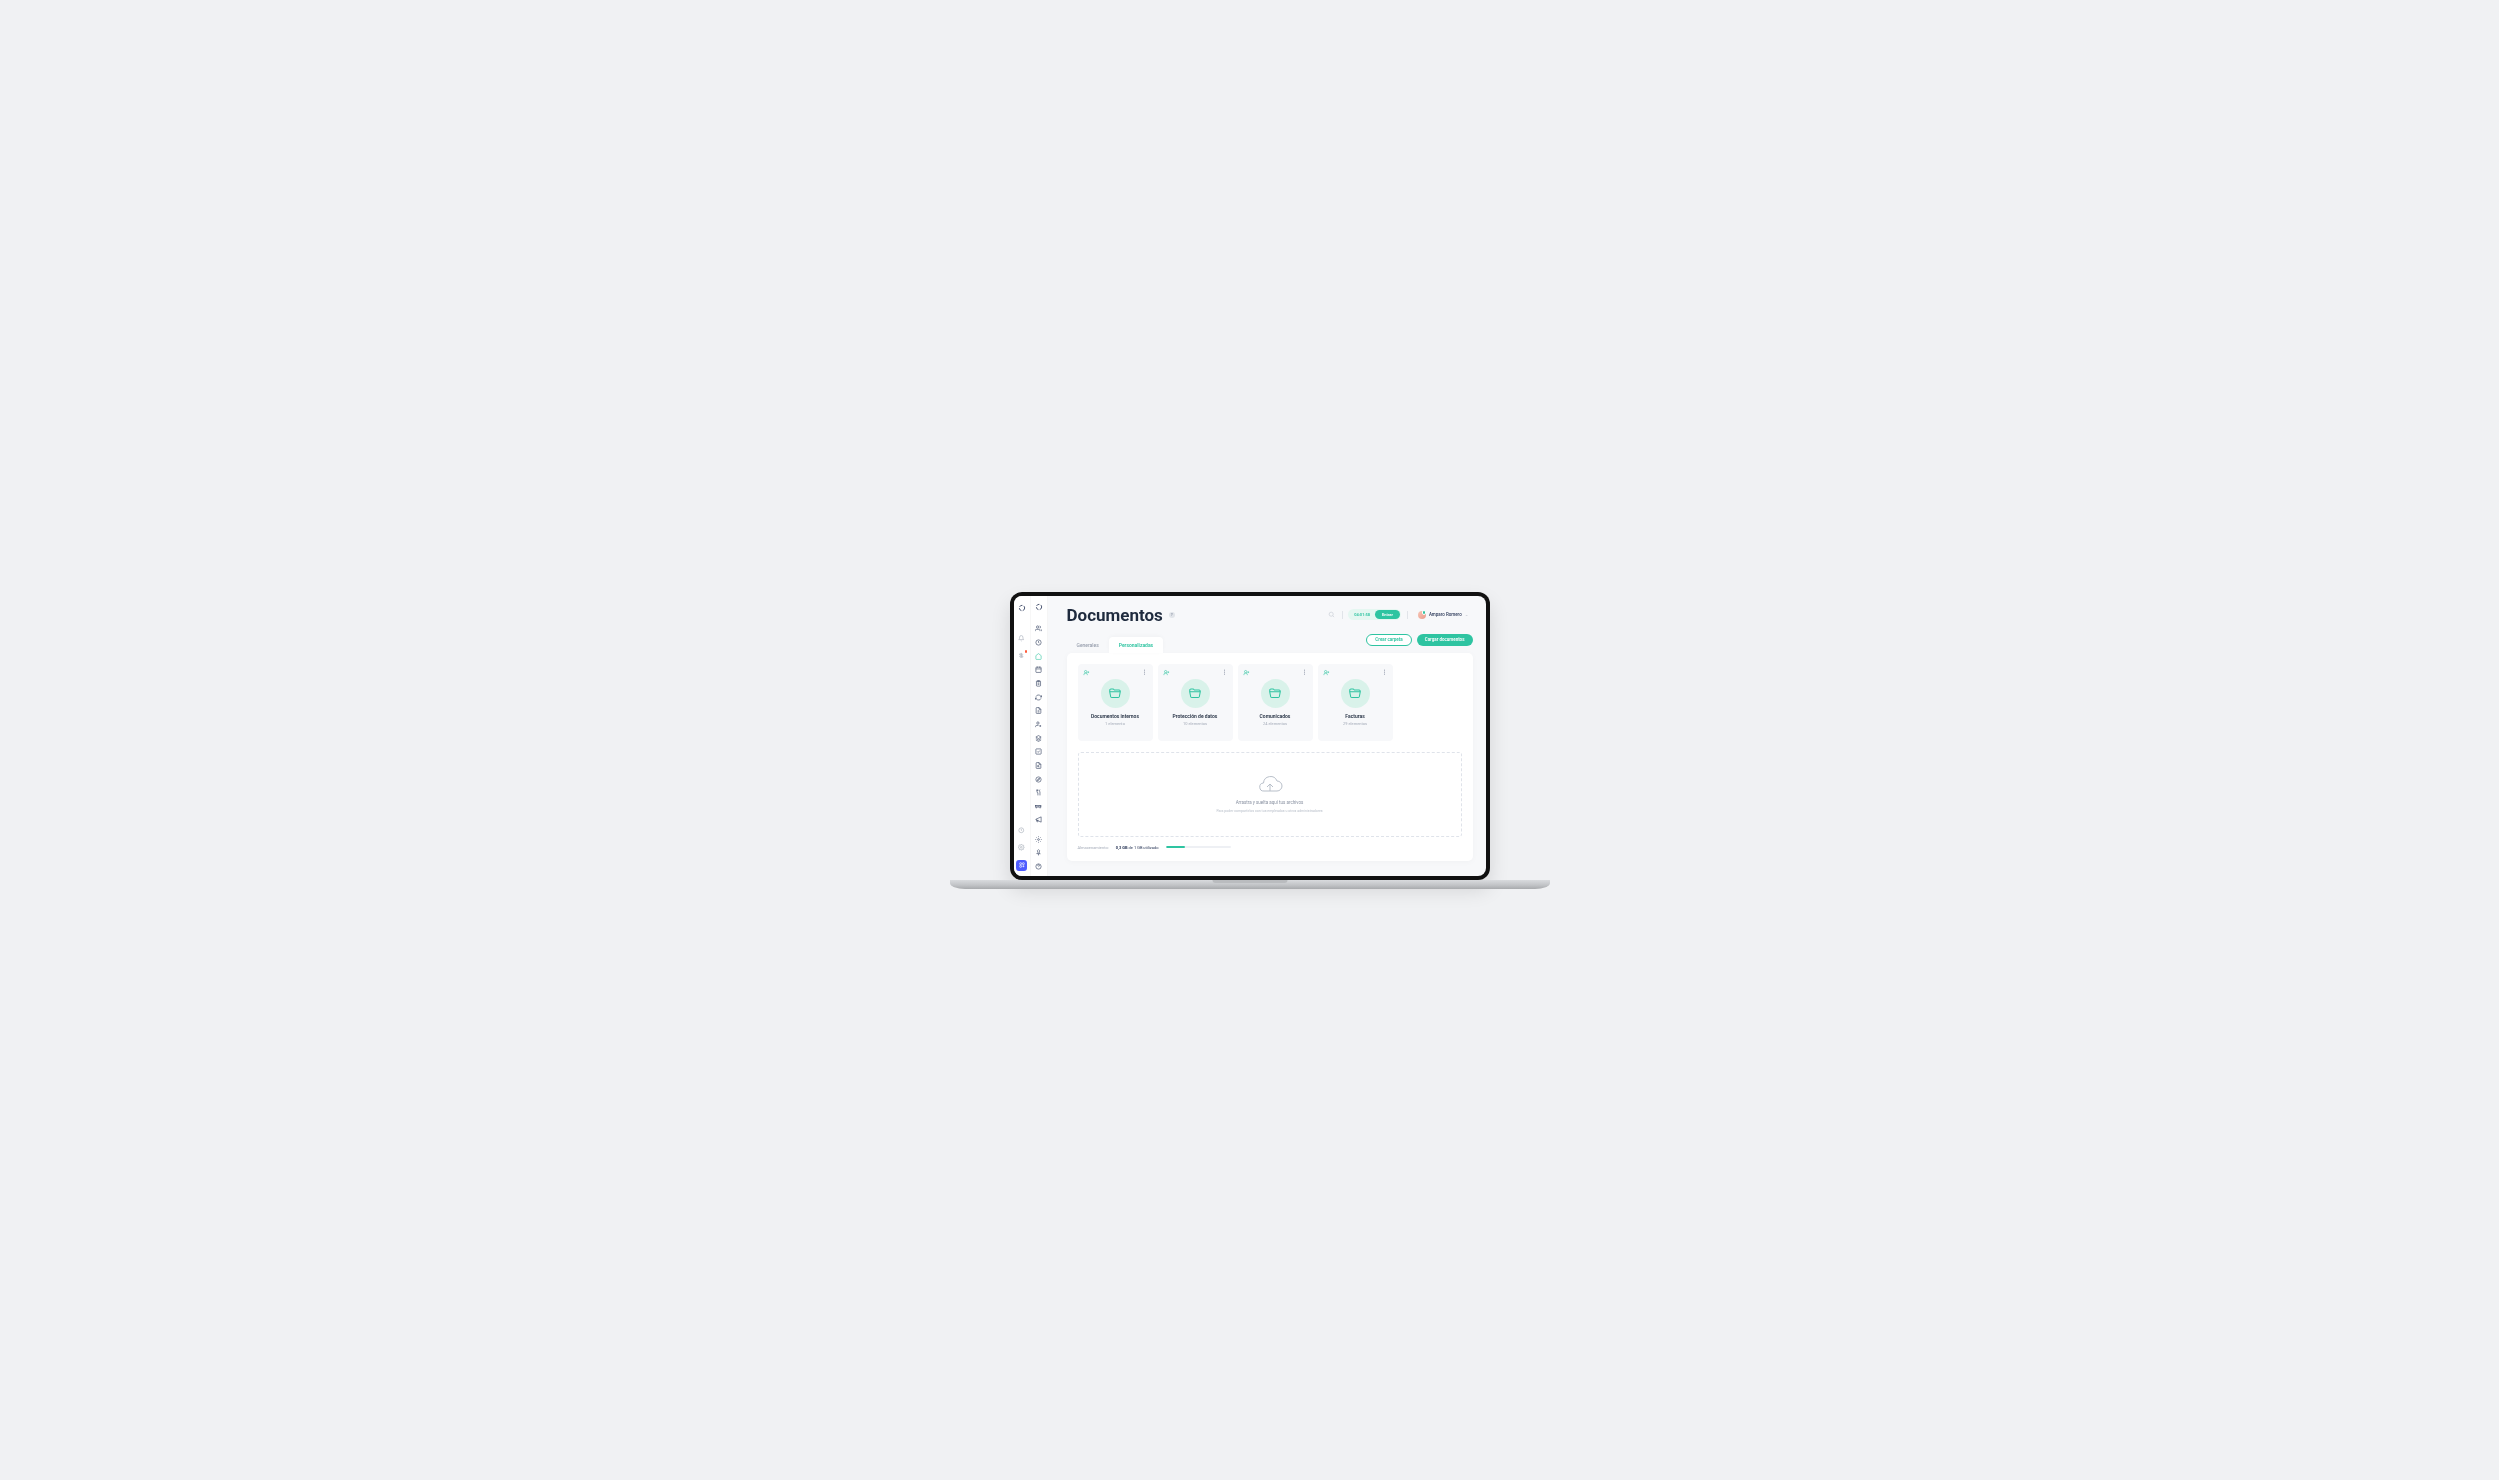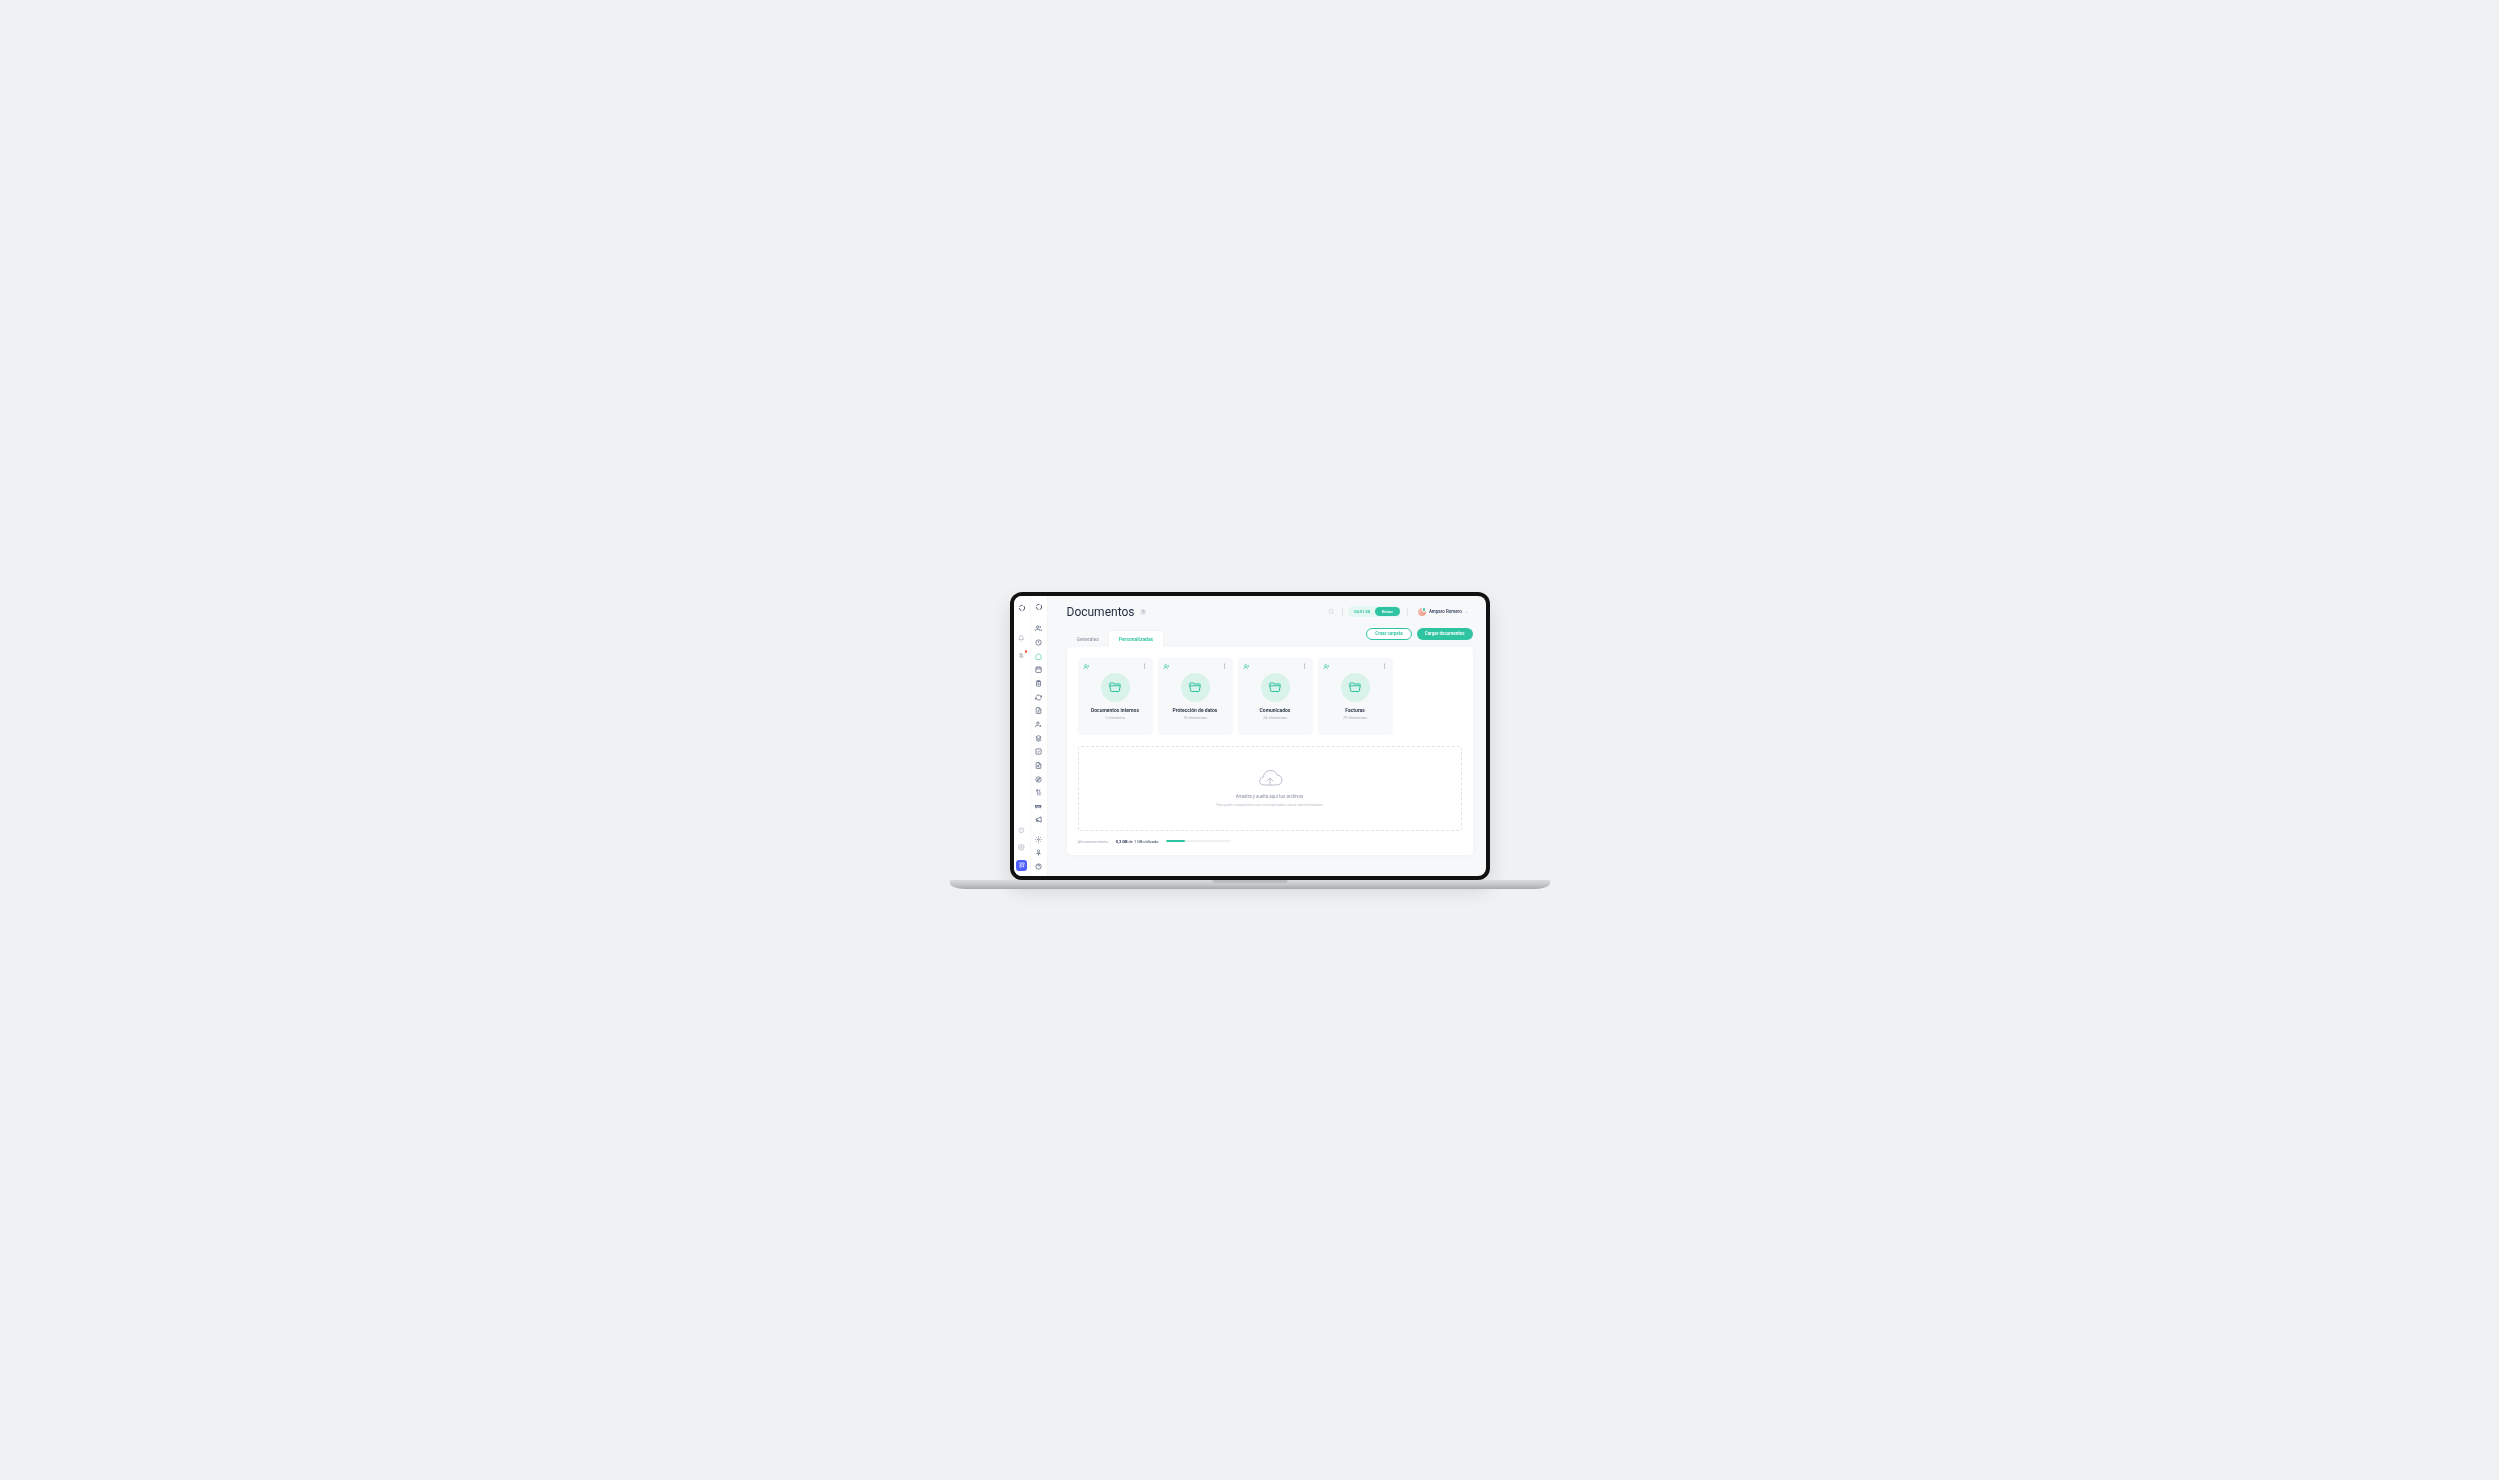--- a/index.html
+++ b/index.html
@@ -113,22 +113,22 @@
     flex: 1;
     padding: 9px 13px 10px 19px;
     overflow: hidden;
   }
   .header-row {
     display: flex;
     align-items: center;
     gap: 6px;
   }
   .page-title {
-    font-size: 12px;
-    font-weight: 400;
+    font-size: 17px;
+    font-weight: 700;
     color: #1f2b3e;
   }
   .info-dot {
     width: 6px; height: 6px;
     border-radius: 50%;
     background: #e1e4e9;
     color: #9aa2b0;
     font-size: 4px;
     display: flex; align-items: center; justify-content: center;
     font-weight: 700;

